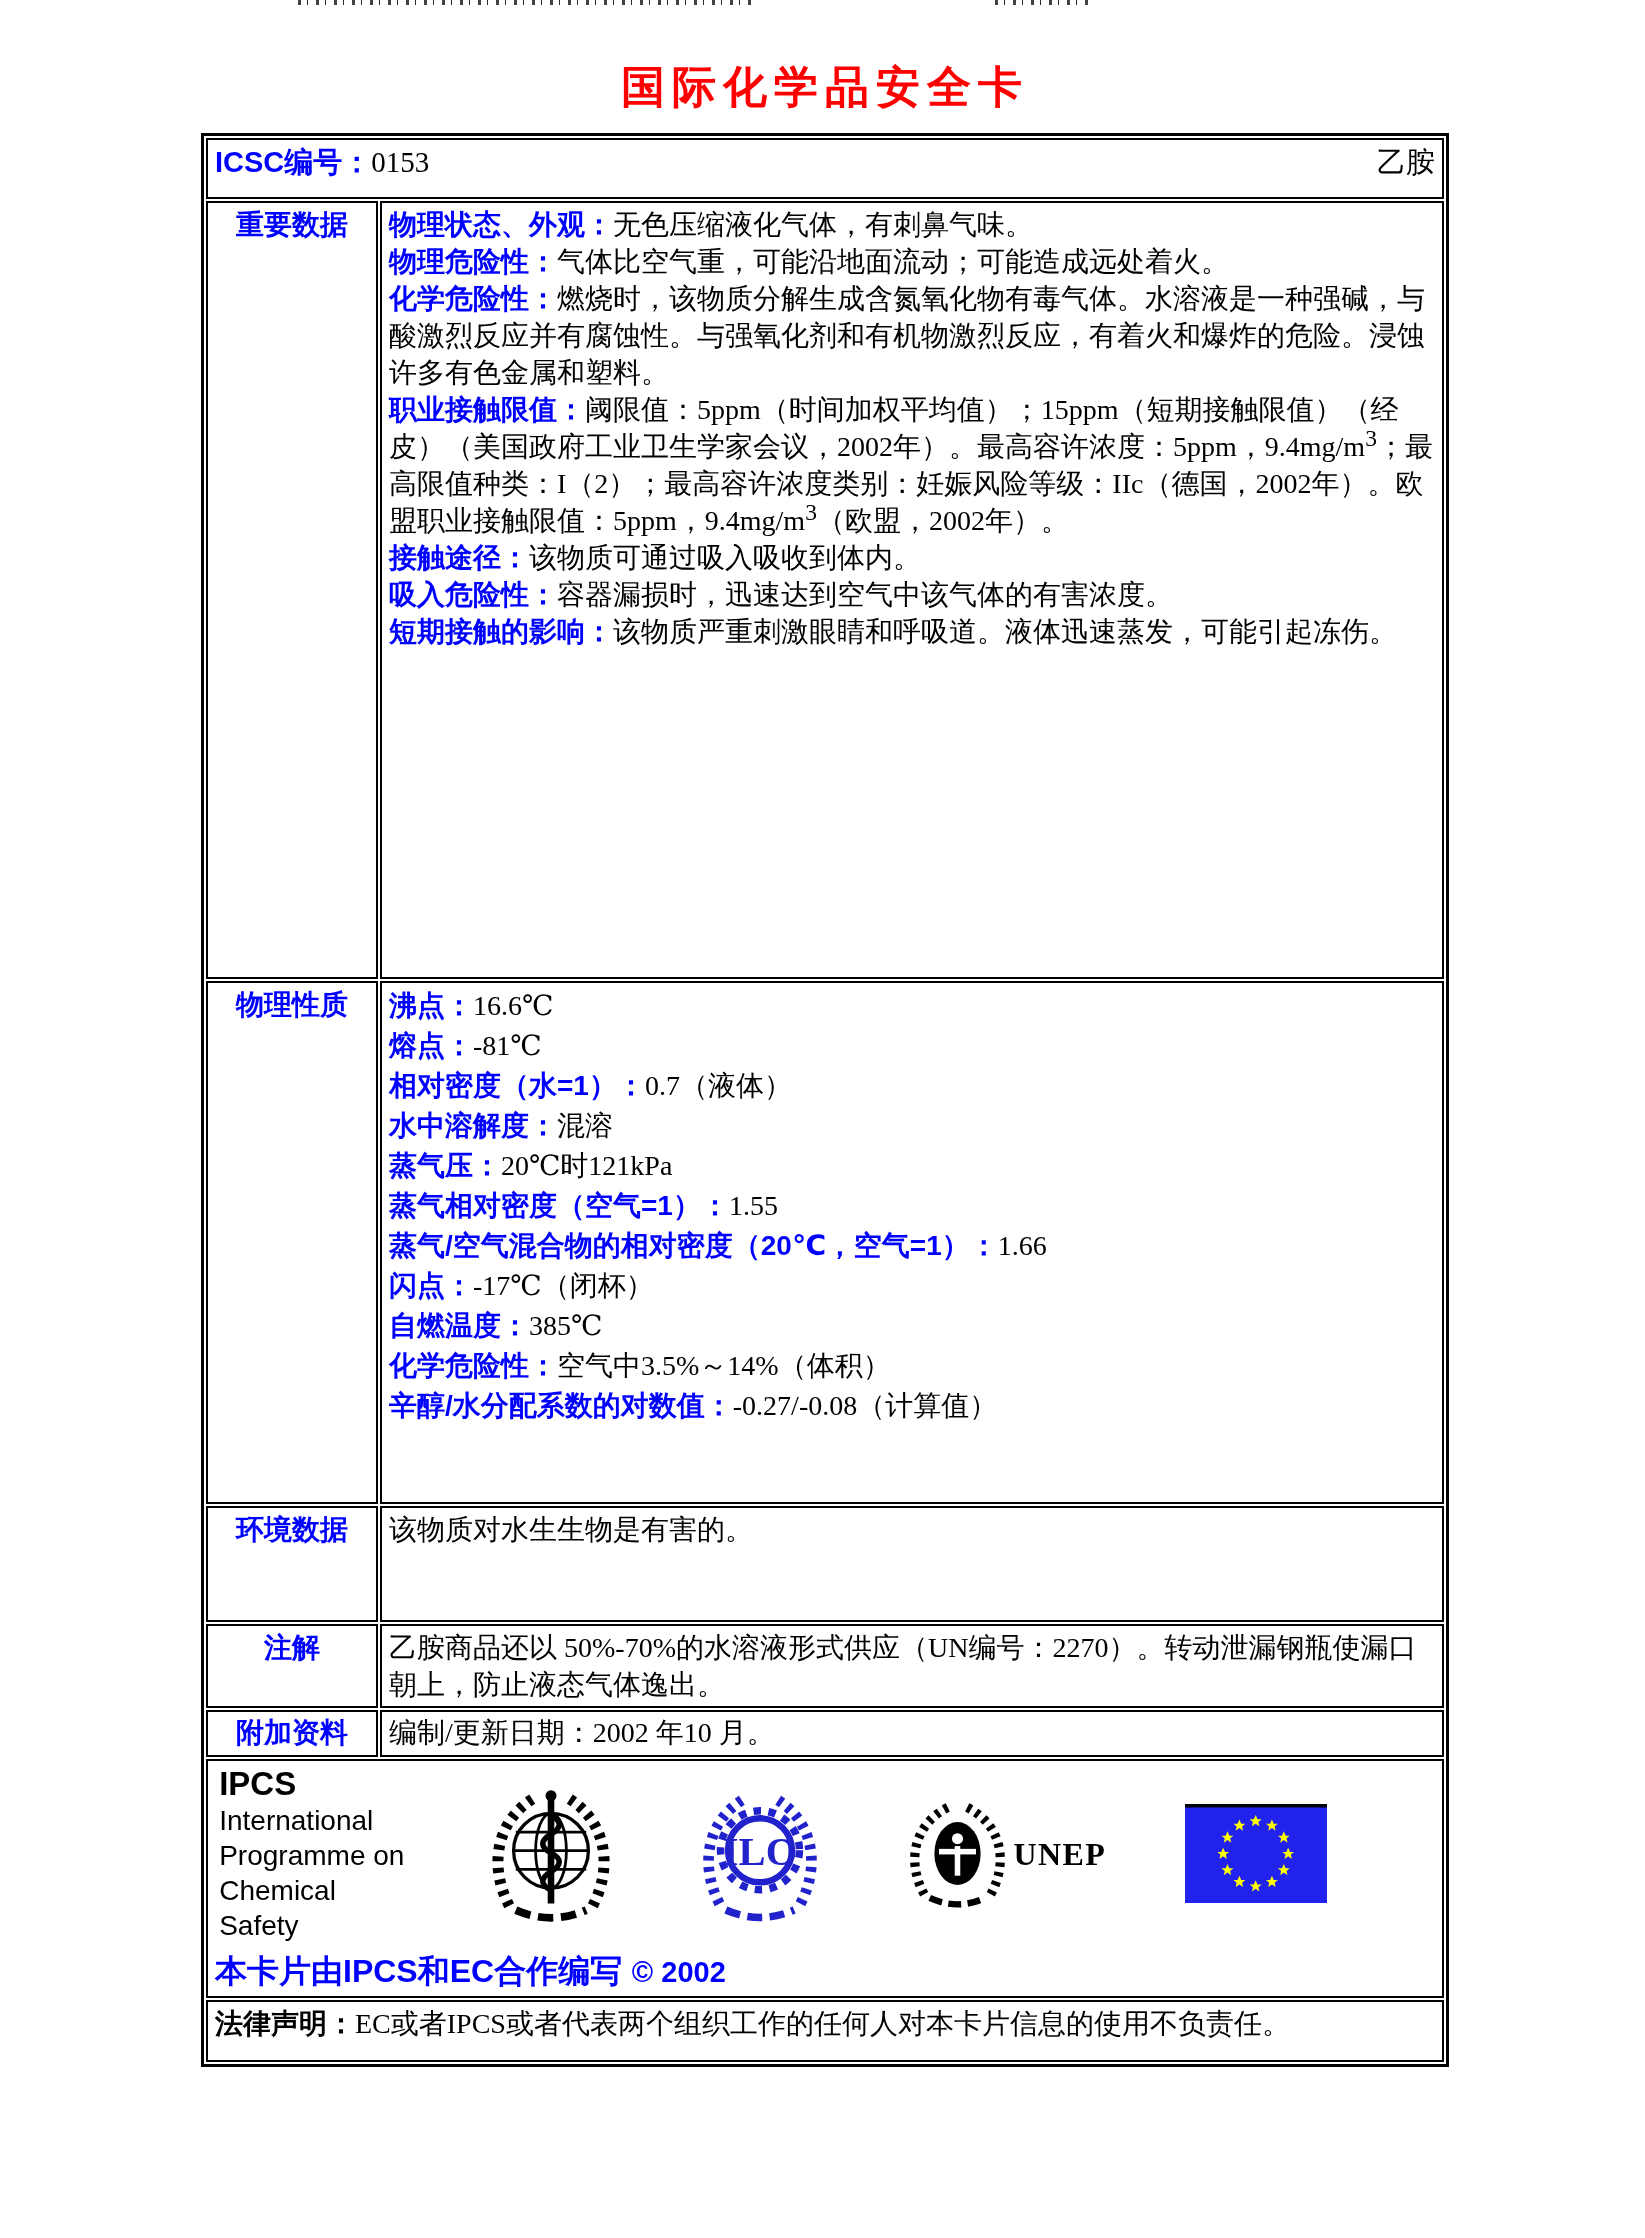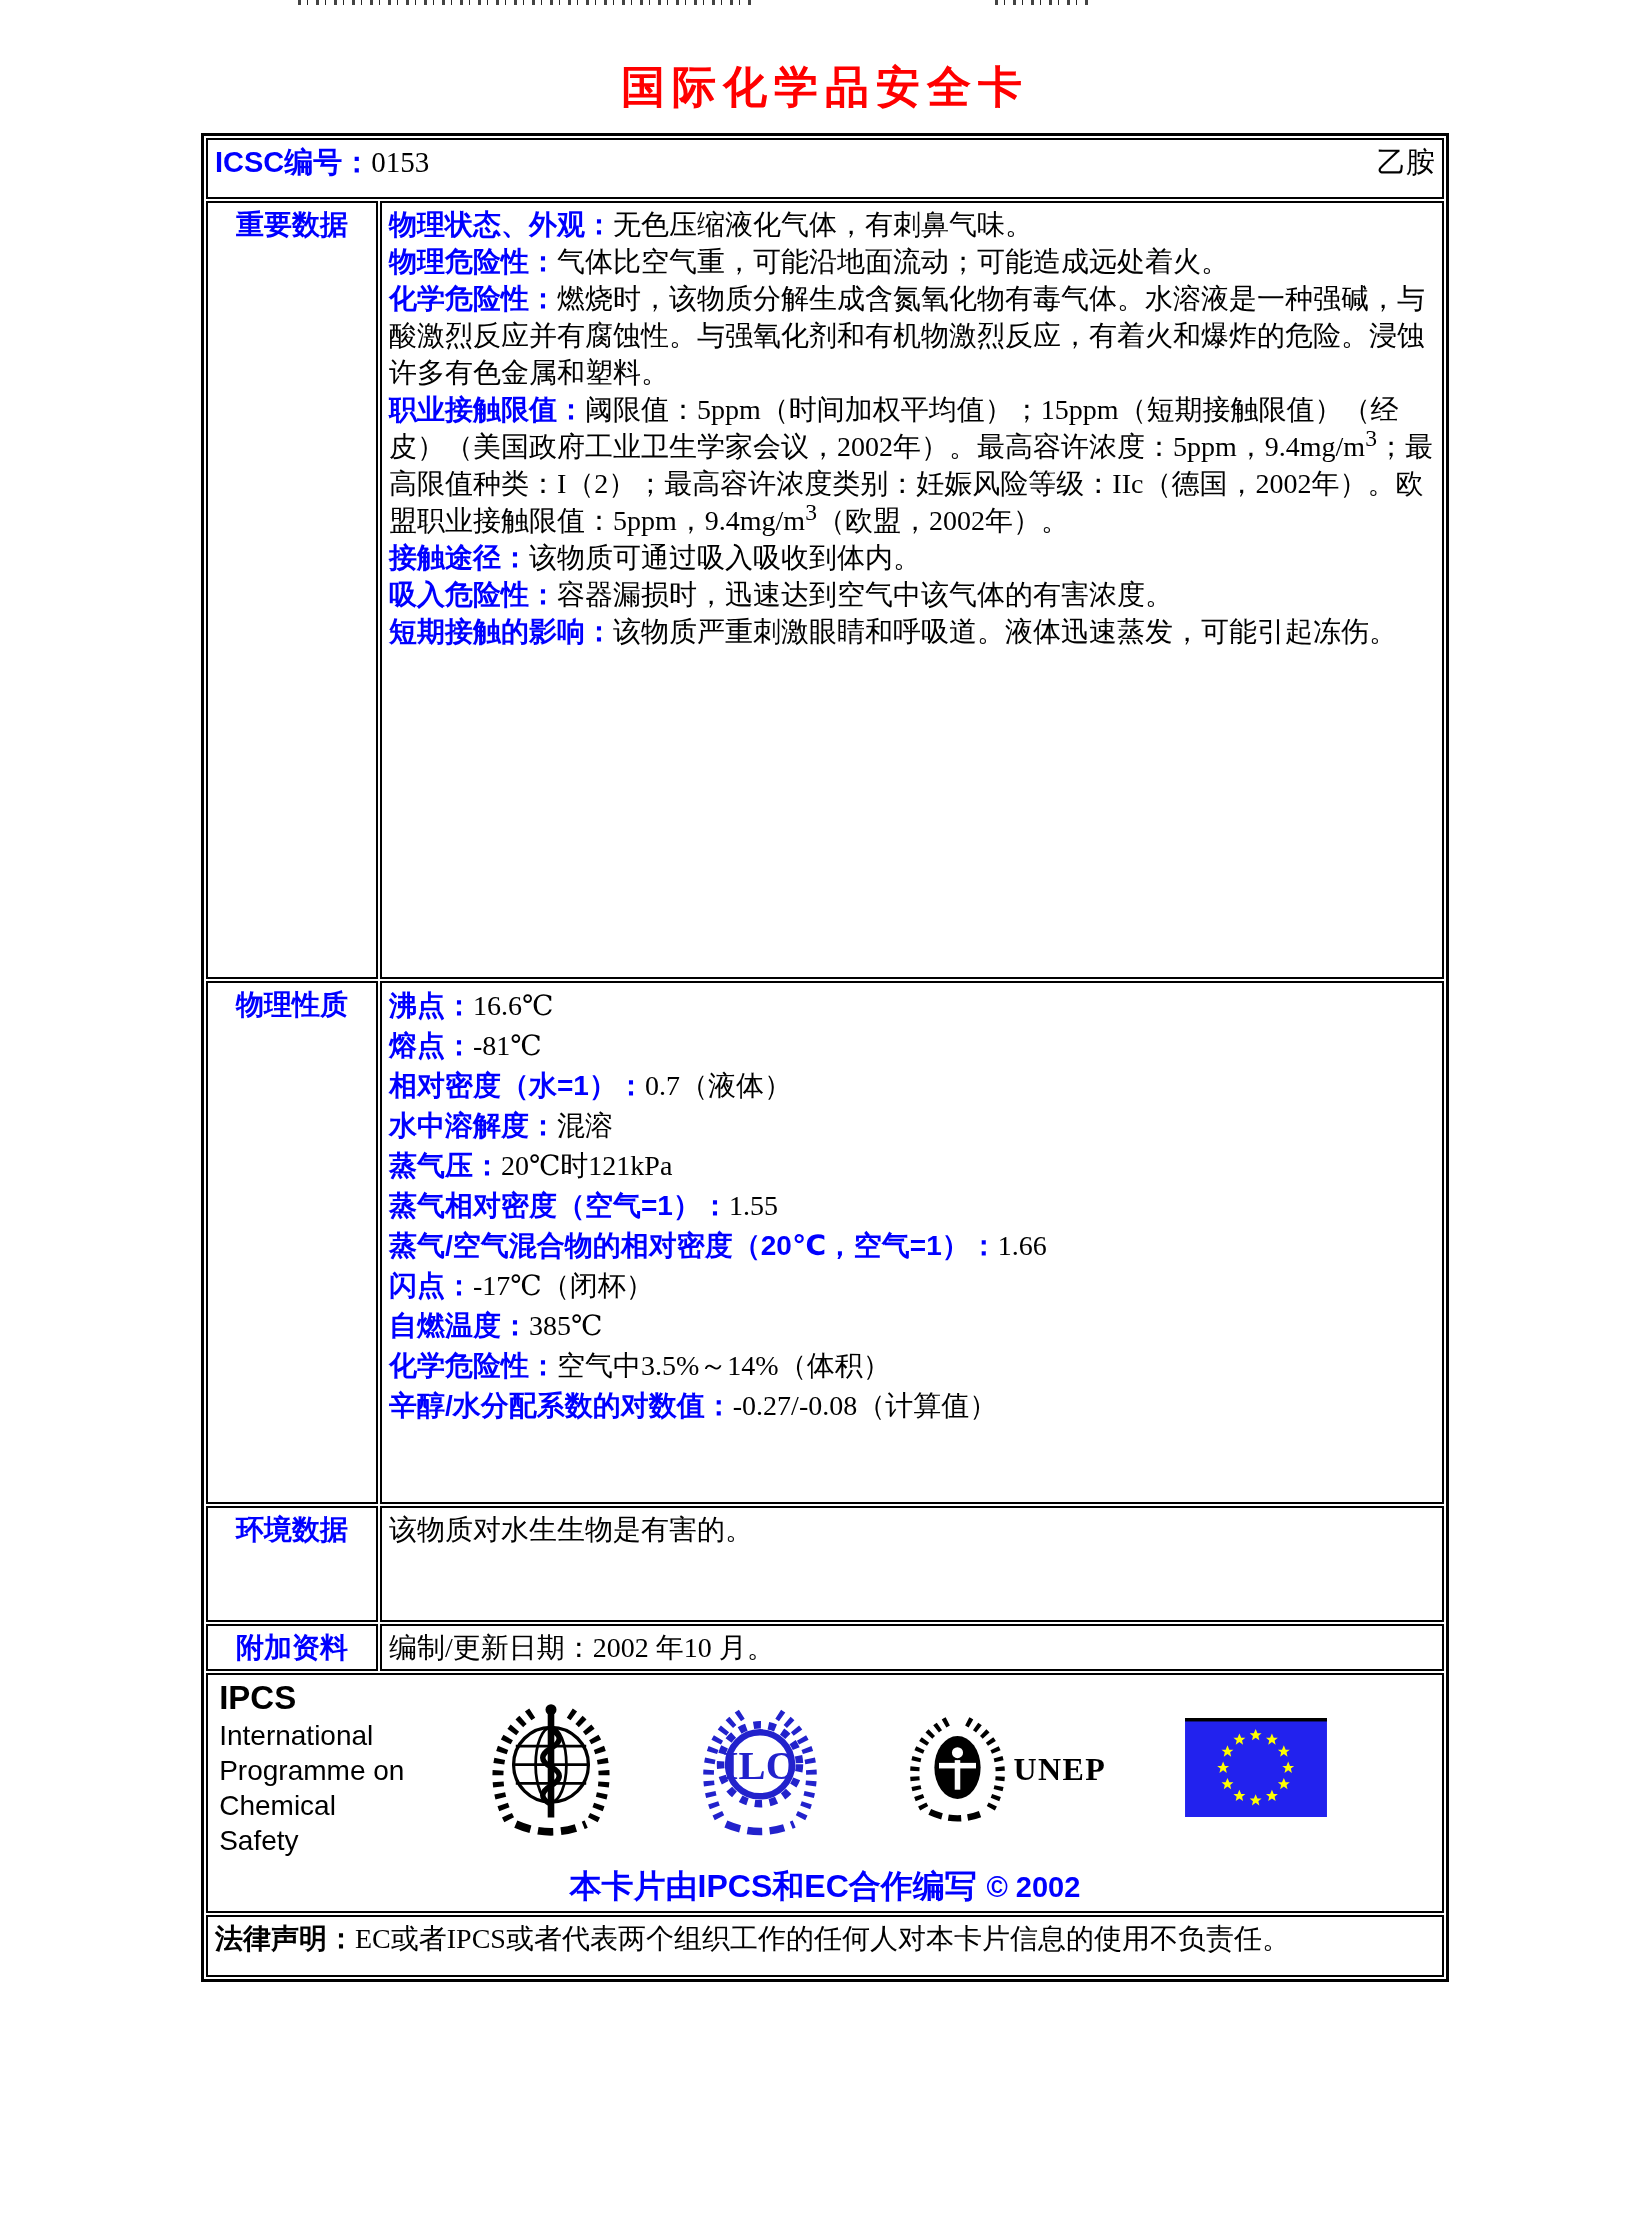--- a/index.html
+++ b/index.html
@@ -74,21 +74,21 @@
   
   td.footer-cell{vertical-align:top;padding:9.7px 7px 4.2px 7px;}
   .logos-row{display:flex;align-items:center;justify-content:space-between;padding-left:4.2px;padding-right:108px;}
   .ipcs-block{font-family:"Liberation Sans","DejaVu Sans",sans-serif;color:#000;width:187px;}
   .ipcs-acronym{font-weight:bold;font-size:33px;line-height:1.2;}
   .ipcs-line{font-size:28px;line-height:1.25;}
   .logo{display:block;}
   .unep-block{display:flex;flex-direction:row;align-items:center;}
   .unep-caption{font-family:"Liberation Serif","DejaVu Serif",serif;font-weight:bold;font-size:32px;letter-spacing:1.4px;line-height:1;margin-top:1.4px;}
   .credit-line{
-    text-align:center;margin-top:7px;
+    text-align:left;margin-top:7px;
     color:var(--label-blue);font-family:"Liberation Sans","DejaVu Sans",sans-serif;
     font-weight:bold;font-size:32px;
   }
   .credit-year{font-size:29px;margin-left:9.7px;}
 
   
   td.legal-cell{vertical-align:middle;font-size:25px;}
   .legal-label{font-weight:bold;font-family:"Liberation Sans","DejaVu Sans",sans-serif;color:#000;}
 </style>
 </head>
@@ -161,20 +161,26 @@
     </td>
   </tr>
 
   <tr>
     <td class="section-label" style="height:116px;">环境数据</td>
     <td>
       <div class="item"><span class="txt">该物质对水生生物是有害的。</span></div>
     </td>
   </tr>
 
+  <tr>
+    <td class="section-label" style="height:73px;">注解</td>
+    <td>
+      <div class="item"><span class="txt">乙胺商品还以 50%-70%的水溶液形式供应（UN编号：2270）。转动泄漏钢瓶使漏口朝上，防止液态气体逸出。</span></div>
+    </td>
+  </tr>
 
   <tr>
     <td class="section-label" style="height:43px;">附加资料</td>
     <td class="mid">
       <div class="item"><span class="txt">编制/更新日期：2002 年10 月。</span></div>
     </td>
   </tr>
 
   <tr>
     <td colspan="2" class="footer-cell" style="height:193px;">

